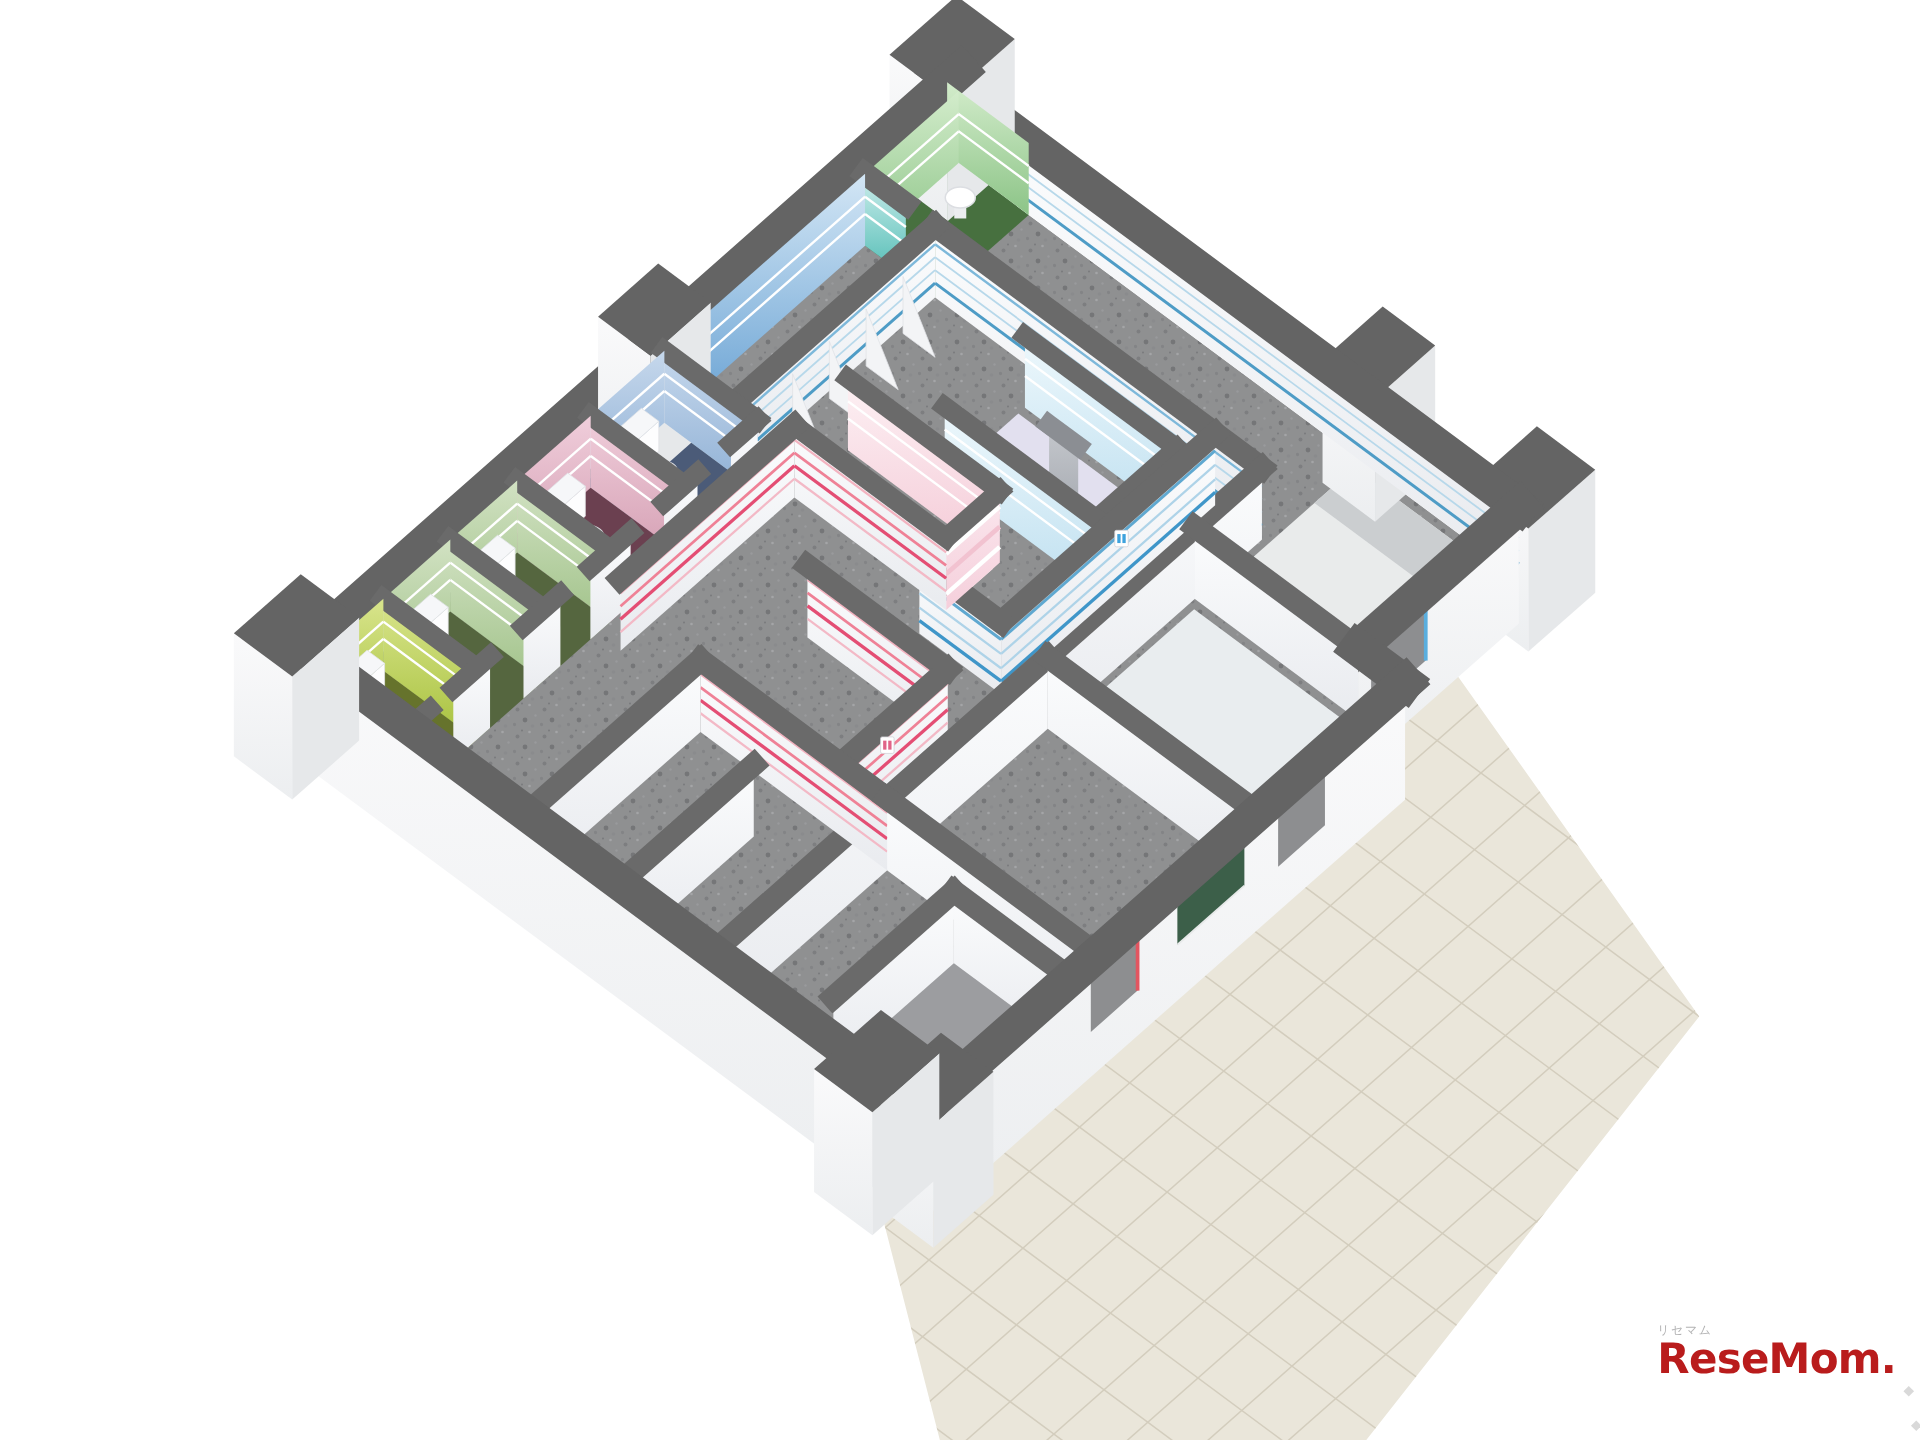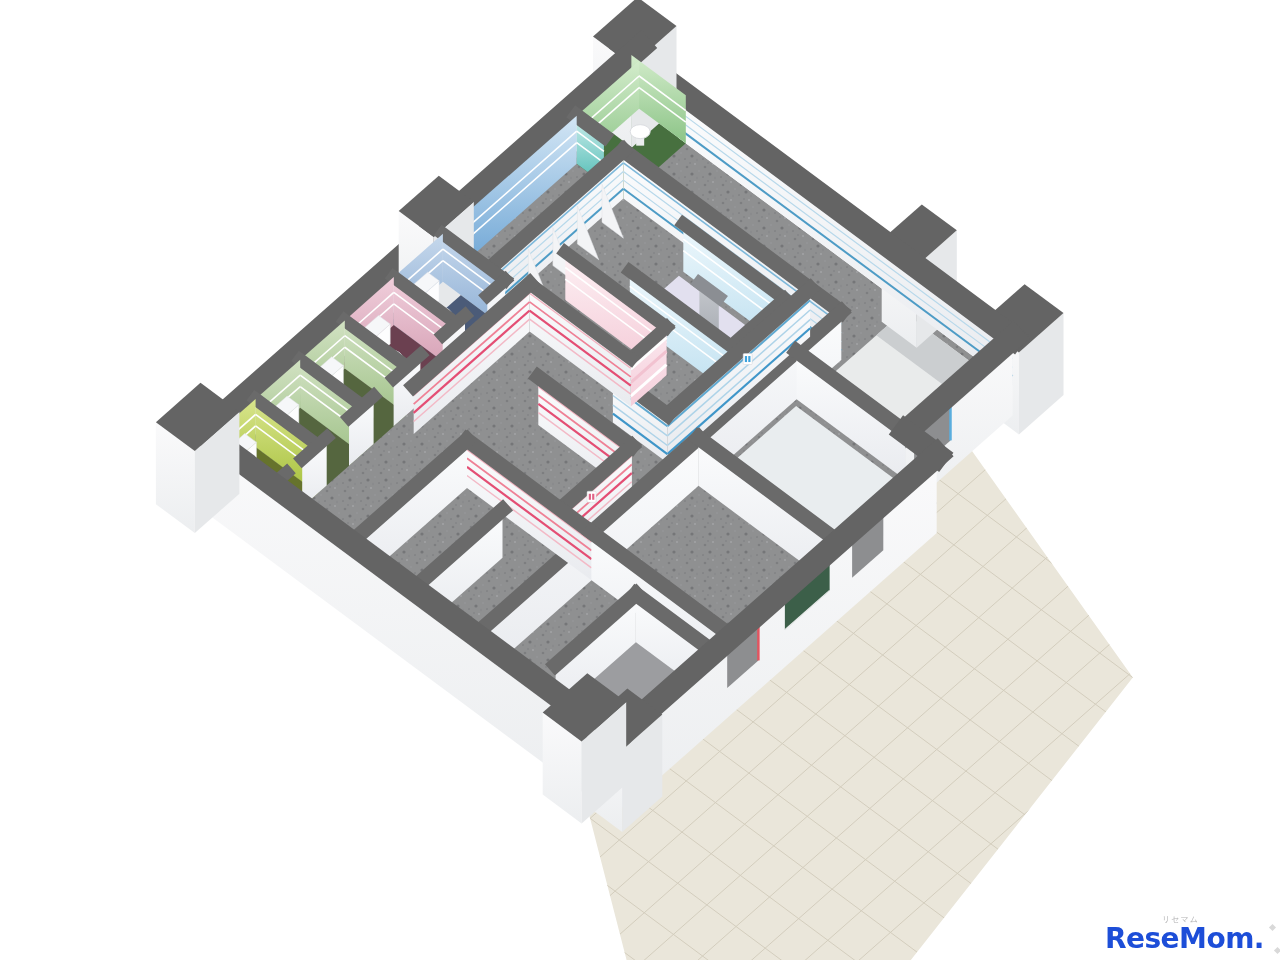--- a/index.html
+++ b/index.html
@@ -5,41 +5,41 @@
   html,body{margin:0;padding:0;}
   body{
     width:1280px;height:960px;position:relative;overflow:hidden;
     background:#ffffff;
     font-family:"Liberation Sans", sans-serif;
   }
   #stage{position:absolute;inset:0;}
   #stage svg{display:block;}
   .watermark{
     position:absolute;
-    top:916px;
+    top:883px;
     right:16px;
-    text-align:center;
+    text-align:left;
     line-height:1;
     user-select:none;
   }
   .watermark .kana{
     display:block;
     font-size:8px;
     letter-spacing:1px;
     color:#b3b3b4;
     padding-right:8px;
     margin-bottom:1px;
     font-family:"DejaVu Sans", sans-serif;
   }
   .watermark .text{
     display:block;
     font-size:28px;
     font-weight:700;
     letter-spacing:-0.5px;
-    color:#1d4ed8;
+    color:#b91c1c;
     font-family:"DejaVu Sans", "Liberation Sans", sans-serif;
   }
   .edge-fragment{
     position:absolute;width:5px;height:5px;background:#d9d9d9;
     transform:rotate(45deg);
   }
 </style>
 </head>
 <body>
 

